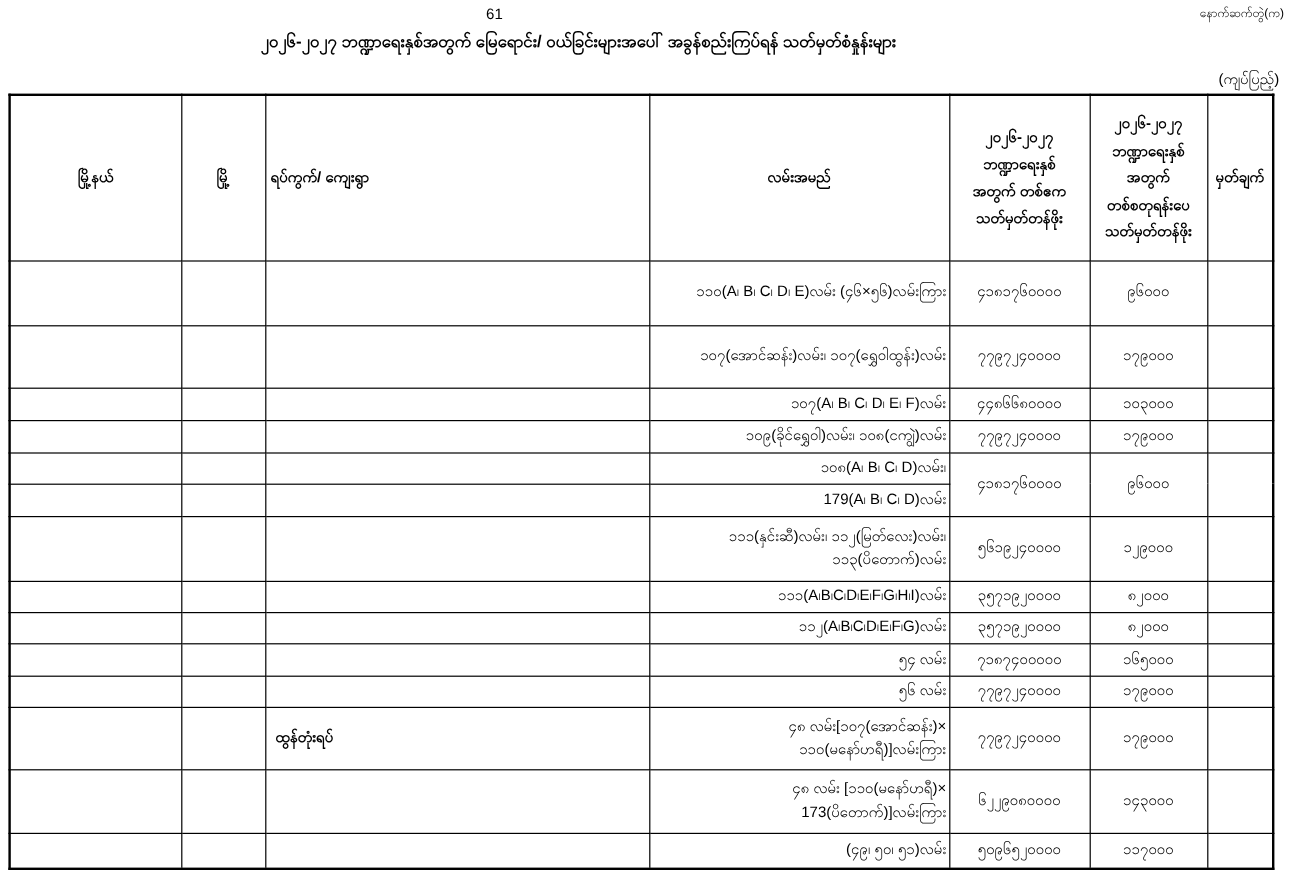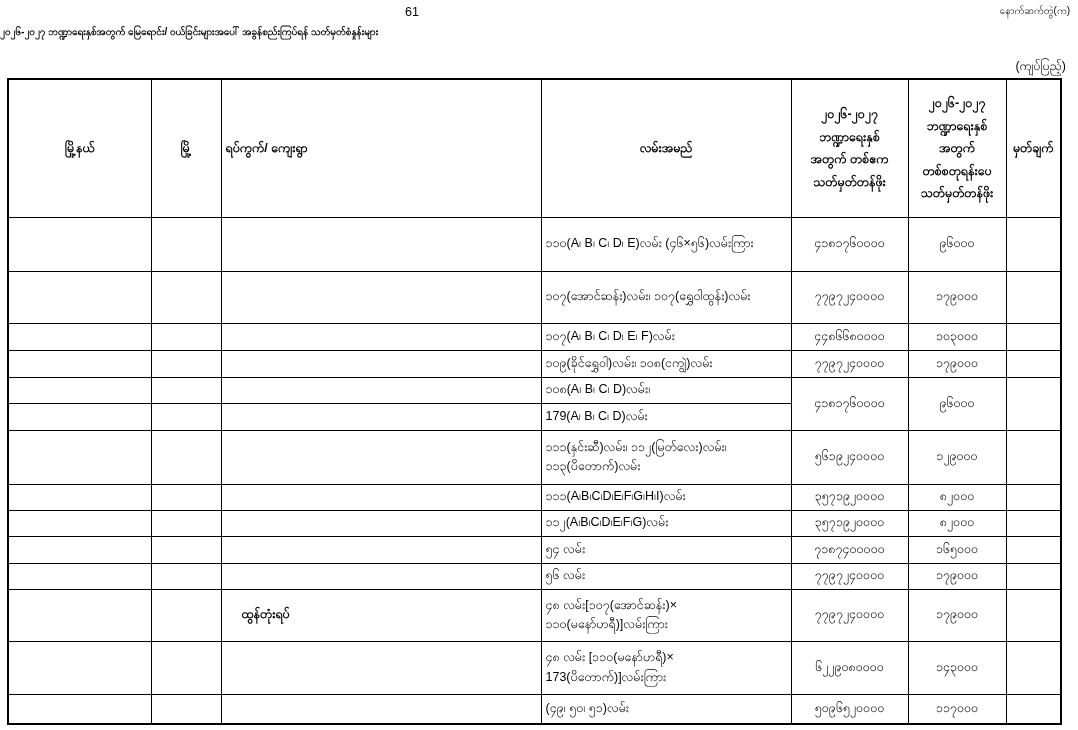--- a/index.html
+++ b/index.html
@@ -6,22 +6,22 @@
   html,body { background:#fff; }
   body {
     width:1078px; height:730px;
     font-family:"Liberation Sans","DejaVu Sans",sans-serif;
     color:#000;
   }
   .page { position:relative; width:1078px; height:730px; background:#ffffff; overflow:hidden; }
 
   .annex   { position:absolute; top:4px;  right:8px;  font-size:10px; }
   .pagenum { position:absolute; top:5px;  left:0; width:824px; text-align:center; font-size:12.5px; }
-  .title   { position:absolute; top:25px; left:0; width:964px; 
-             font-size:10px; font-weight:bold; }
+  .title   { position:absolute; top:25px; left:0; width:964px; text-align:center;
+             font-size:14px; font-weight:bold; }
   .unit    { position:absolute; top:58px; right:12px; font-size:12.5px; }
 
   table.val {
     position:absolute; left:7px; top:78px;
     width:1053px;
     border-collapse:collapse; table-layout:fixed;
     border:2px solid #000;
   }
   table.val th, table.val td {
     border:1px solid #000;
@@ -29,23 +29,23 @@
     overflow:hidden;
     font-size:12.5px;
   }
   table.val th {
     font-weight:bold; text-align:center;
     line-height:1.8; white-space:pre-line;
     padding:2px 2px;
   }
   table.val th.th-left { text-align:left; padding-left:4px;margin-top:13px; }
   table.val td { line-height:1.55; white-space:pre-line; }
-  td.left { text-align:left; padding-left:4px; padding-right:2px; }
+  td.left { text-align:right; padding-left:4px; padding-right:2px; }
   td.num  { text-align:center; }
-  td.ward { text-align:left; padding-left:20px; font-weight:bold; }
+  td.ward { text-align:left; padding-left:8px; font-weight:bold; }
 </style>
 </head>
 <body>
 
 <div class="page">
 
   <div class="annex">နောက်ဆက်တွဲ(က)</div>
   <div class="pagenum">61</div>
   <div class="title">၂၀၂၆-၂၀၂၇ ဘဏ္ဍာရေးနှစ်အတွက် မြေရောင်း/ ဝယ်ခြင်းများအပေါ် အခွန်စည်းကြပ်ရန် သတ်မှတ်စံနှုန်းများ</div>
   <div class="unit">(ကျပ်ပြည့်)</div>

